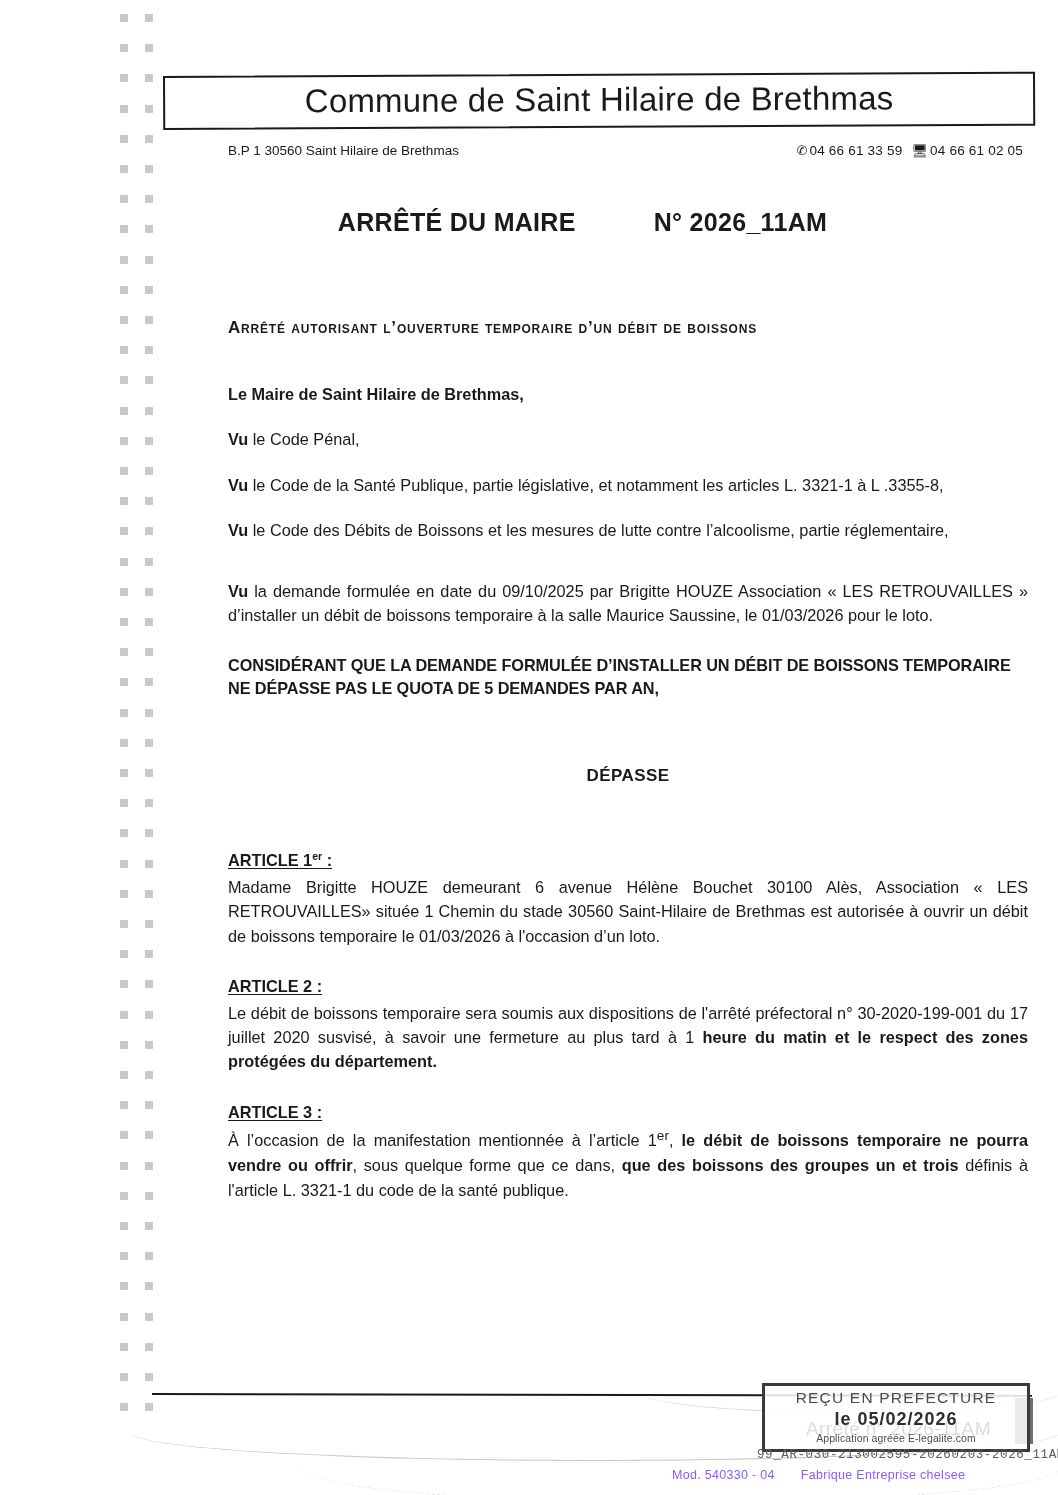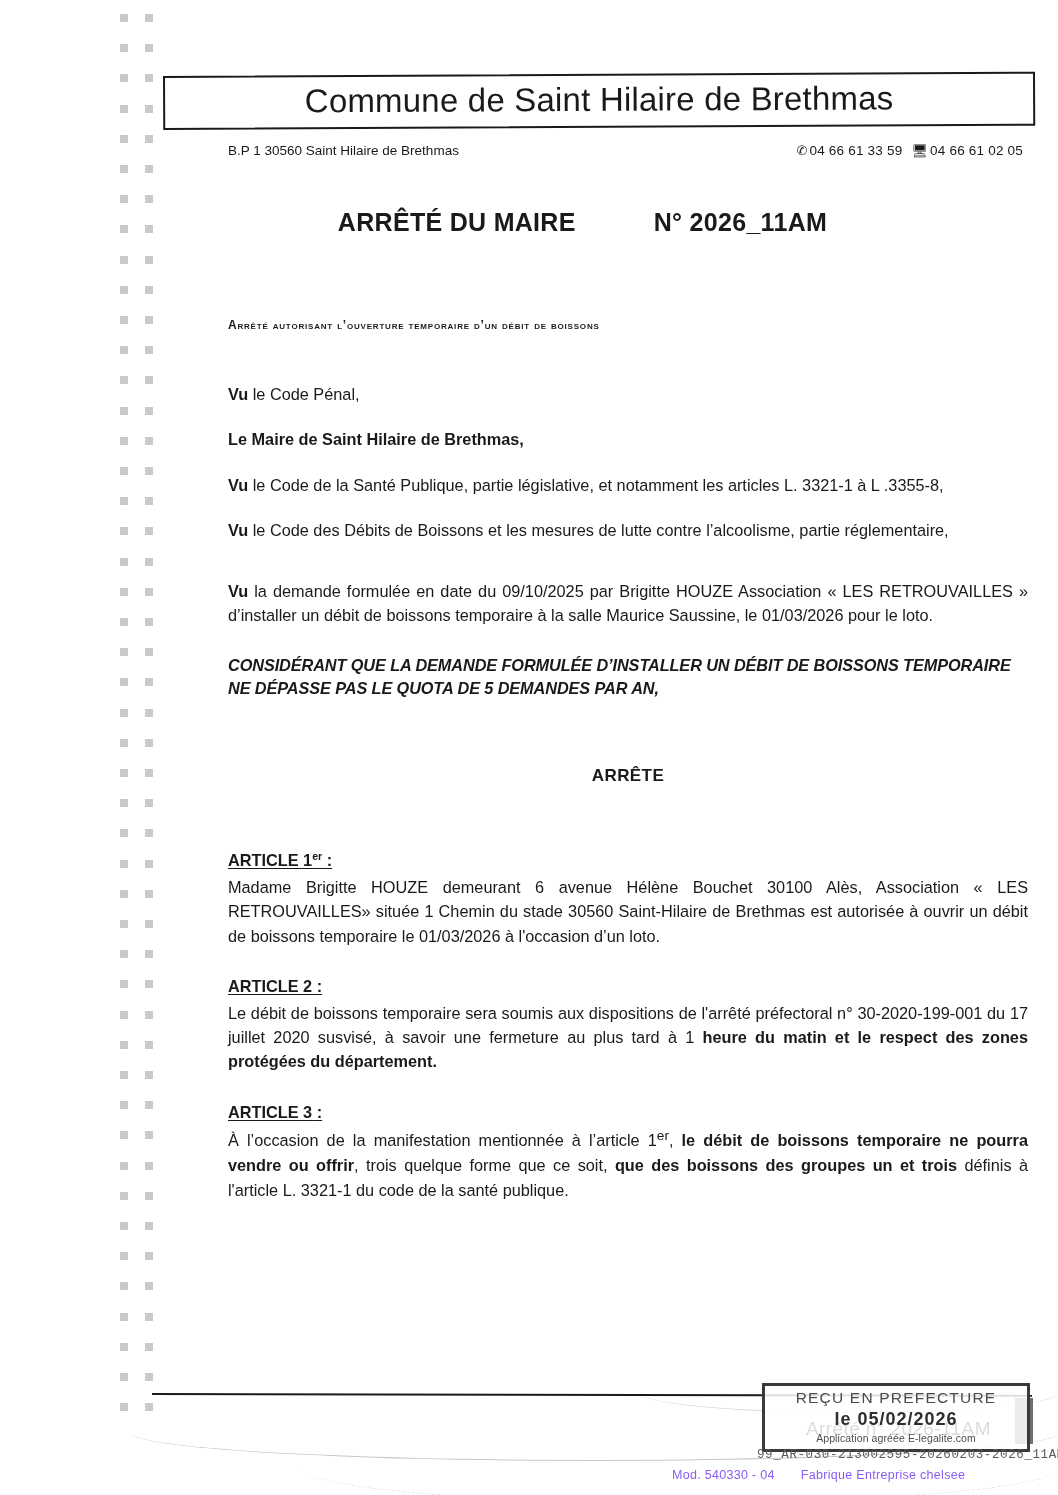--- a/index.html
+++ b/index.html
@@ -106,21 +106,21 @@
     white-space: nowrap;
   }
   .doc-title .num { display: inline-block; margin-left: 78px; }
 
   
   .doc-subtitle {
     position: absolute;
     left: 228px;
     top: 318px;
     width: 800px;
-    font-size: 12px;
+    font-size: 17px;
     font-weight: bold;
     font-variant: small-caps;
     letter-spacing: .8px;
     white-space: nowrap;
   }
 
   
   .body-col {
     position: absolute;
     left: 228px;
@@ -138,21 +138,20 @@
   .lead { font-weight: bold; }
   b, strong { font-weight: bold; }
 
   p.considerant {
     font-weight: bold;
     text-align: left;
     letter-spacing: -.1px;
     margin-top: 26px;
     margin-bottom: 26px;
     line-height: 1.45;
-    font-style: italic;
   }
 
   p.arrete-word {
     text-align: center;
     font-weight: bold;
     font-size: 17px;
     margin-top: 62px;
     margin-bottom: 60px;
     letter-spacing: .4px;
   }
@@ -391,58 +390,58 @@
 
   <div class="doc-title">
     <span>ARRÊTÉ DU MAIRE</span><span class="num">N° 2026_11AM</span>
   </div>
 
   <div class="doc-subtitle">Arrêté autorisant l’ouverture temporaire d’un débit de boissons</div>
 
   <div class="body-col">
 
     <p class="nojust">
+      <span class="lead">Le Maire de Saint Hilaire de Brethmas,</span>
+    </p>
+
+    <p class="nojust">
       <b>Vu</b><span> le Code Pénal,</span>
-    </p>
-
-    <p class="nojust">
-      <span class="lead">Le Maire de Saint Hilaire de Brethmas,</span>
     </p>
 
 
     <p>
       <b>Vu</b><span> le Code de la Santé Publique, partie législative, et notamment les articles L. 3321-1 à L .3355-8,</span>
     </p>
 
     <p>
       <b>Vu</b><span> le Code des Débits de Boissons et les mesures de lutte contre l’alcoolisme, partie réglementaire,</span>
     </p>
 
 
     <p style="margin-top:36px">
       <b>Vu</b><span> la demande formulée en date du 09/10/2025 par Brigitte HOUZE Association « LES RETROUVAILLES » d’installer un débit de boissons temporaire à la salle Maurice Saussine, le 01/03/2026 pour le loto.</span>
     </p>
 
     <p class="considerant">CONSIDÉRANT QUE LA DEMANDE FORMULÉE D’INSTALLER UN DÉBIT DE BOISSONS TEMPORAIRE NE DÉPASSE PAS LE QUOTA DE 5 DEMANDES PAR AN,</p>
 
-    <p class="arrete-word">ARRÊTE</p>
+    <p class="arrete-word">DÉPASSE</p>
 
     <div class="art-block">
       <span class="article-head"><span>ARTICLE 1</span><sup>er</sup><span> :</span></span>
       <p>Madame Brigitte HOUZE demeurant 6 avenue Hélène Bouchet 30100 Alès, Association « LES RETROUVAILLES» située 1 Chemin du stade 30560 Saint-Hilaire de Brethmas est autorisée à ouvrir un débit de boissons temporaire le 01/03/2026 à l'occasion d’un loto.</p>
     </div>
 
     <div class="art-block" style="margin-top:26px">
       <span class="article-head"><span>ARTICLE 2</span><span> :</span></span>
       <p><span>Le débit de boissons temporaire sera soumis aux dispositions de l'arrêté préfectoral n° 30-2020-199-001 du 17 juillet 2020 susvisé, à savoir une fermeture au plus tard à 1 </span><b>heure du matin et le respect des zones protégées du département.</b></p>
     </div>
 
     <div class="art-block" style="margin-top:26px">
       <span class="article-head"><span>ARTICLE 3</span><span> :</span></span>
-      <p><span>À l’occasion de la manifestation mentionnée à l’article 1</span><sup>er</sup><span>, </span><b>le débit de boissons temporaire ne pourra vendre ou offrir</b><span>, trois quelque forme que ce soit, </span><b>que des boissons des groupes un et trois</b><span> définis à l'article L. 3321-1 du code de la santé publique.</span></p>
+      <p><span>À l’occasion de la manifestation mentionnée à l’article 1</span><sup>er</sup><span>, </span><b>le débit de boissons temporaire ne pourra vendre ou offrir</b><span>, sous quelque forme que ce dans, </span><b>que des boissons des groupes un et trois</b><span> définis à l'article L. 3321-1 du code de la santé publique.</span></p>
     </div>
 
   </div>
 
   <div class="scan-curve curve-c"></div>
   <div class="bottom-rule"></div>
   <div class="scan-curve curve-a"></div>
   <div class="scan-curve curve-b"></div>
 
   <div class="faint-arrete">Arrêté n° 2026-11AM</div>

